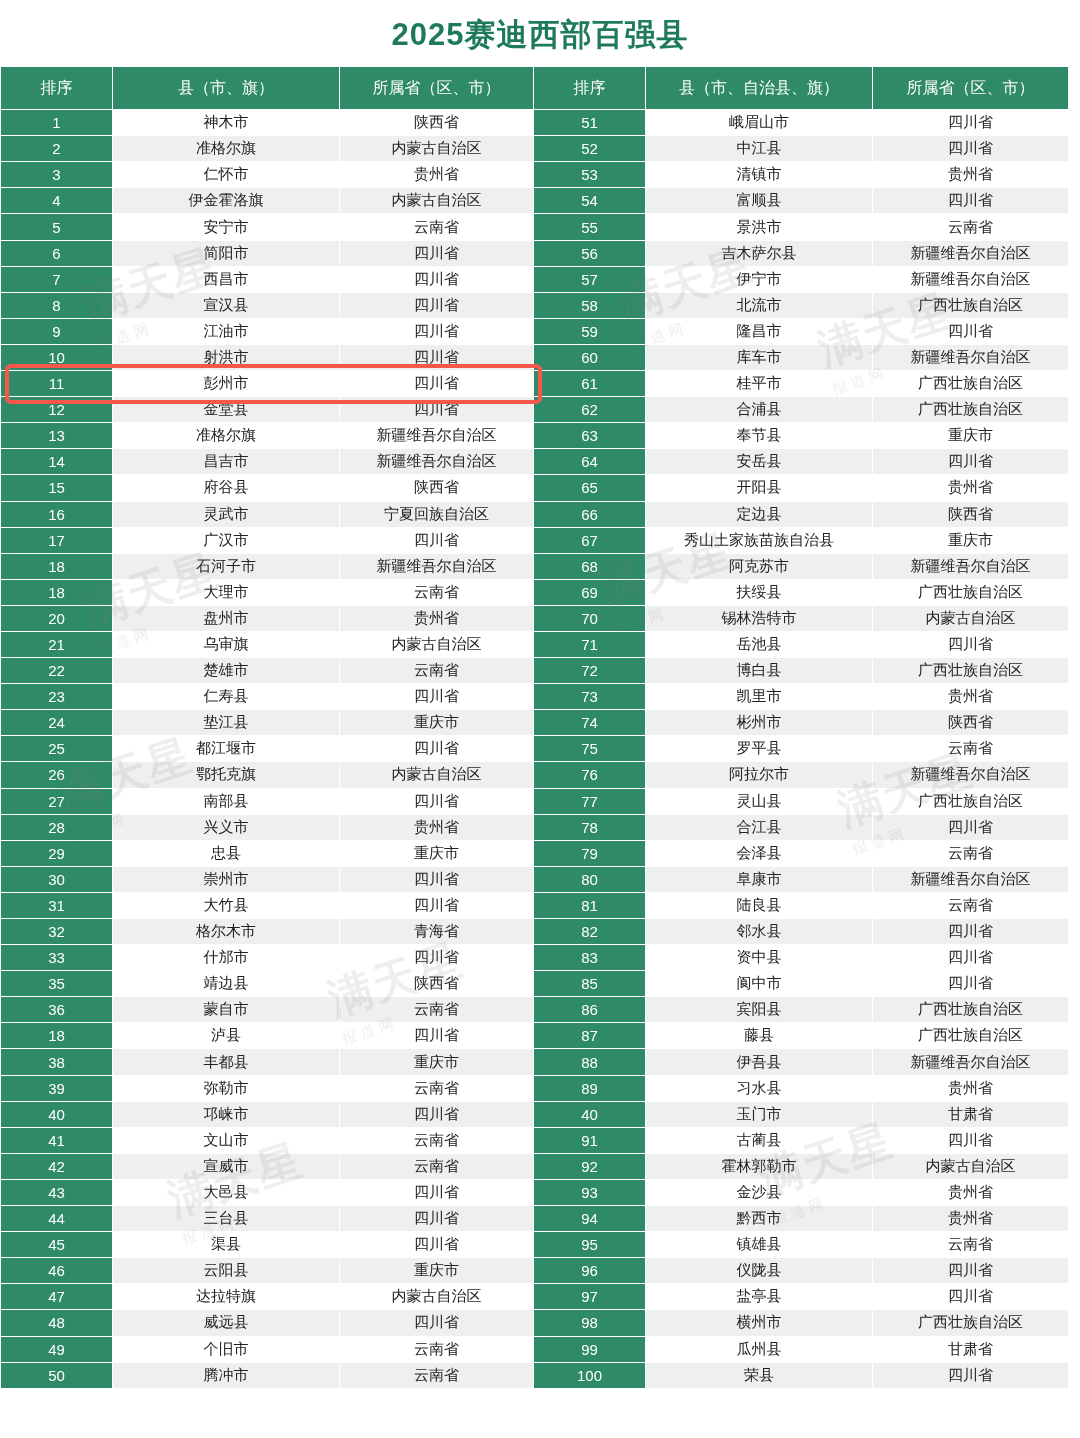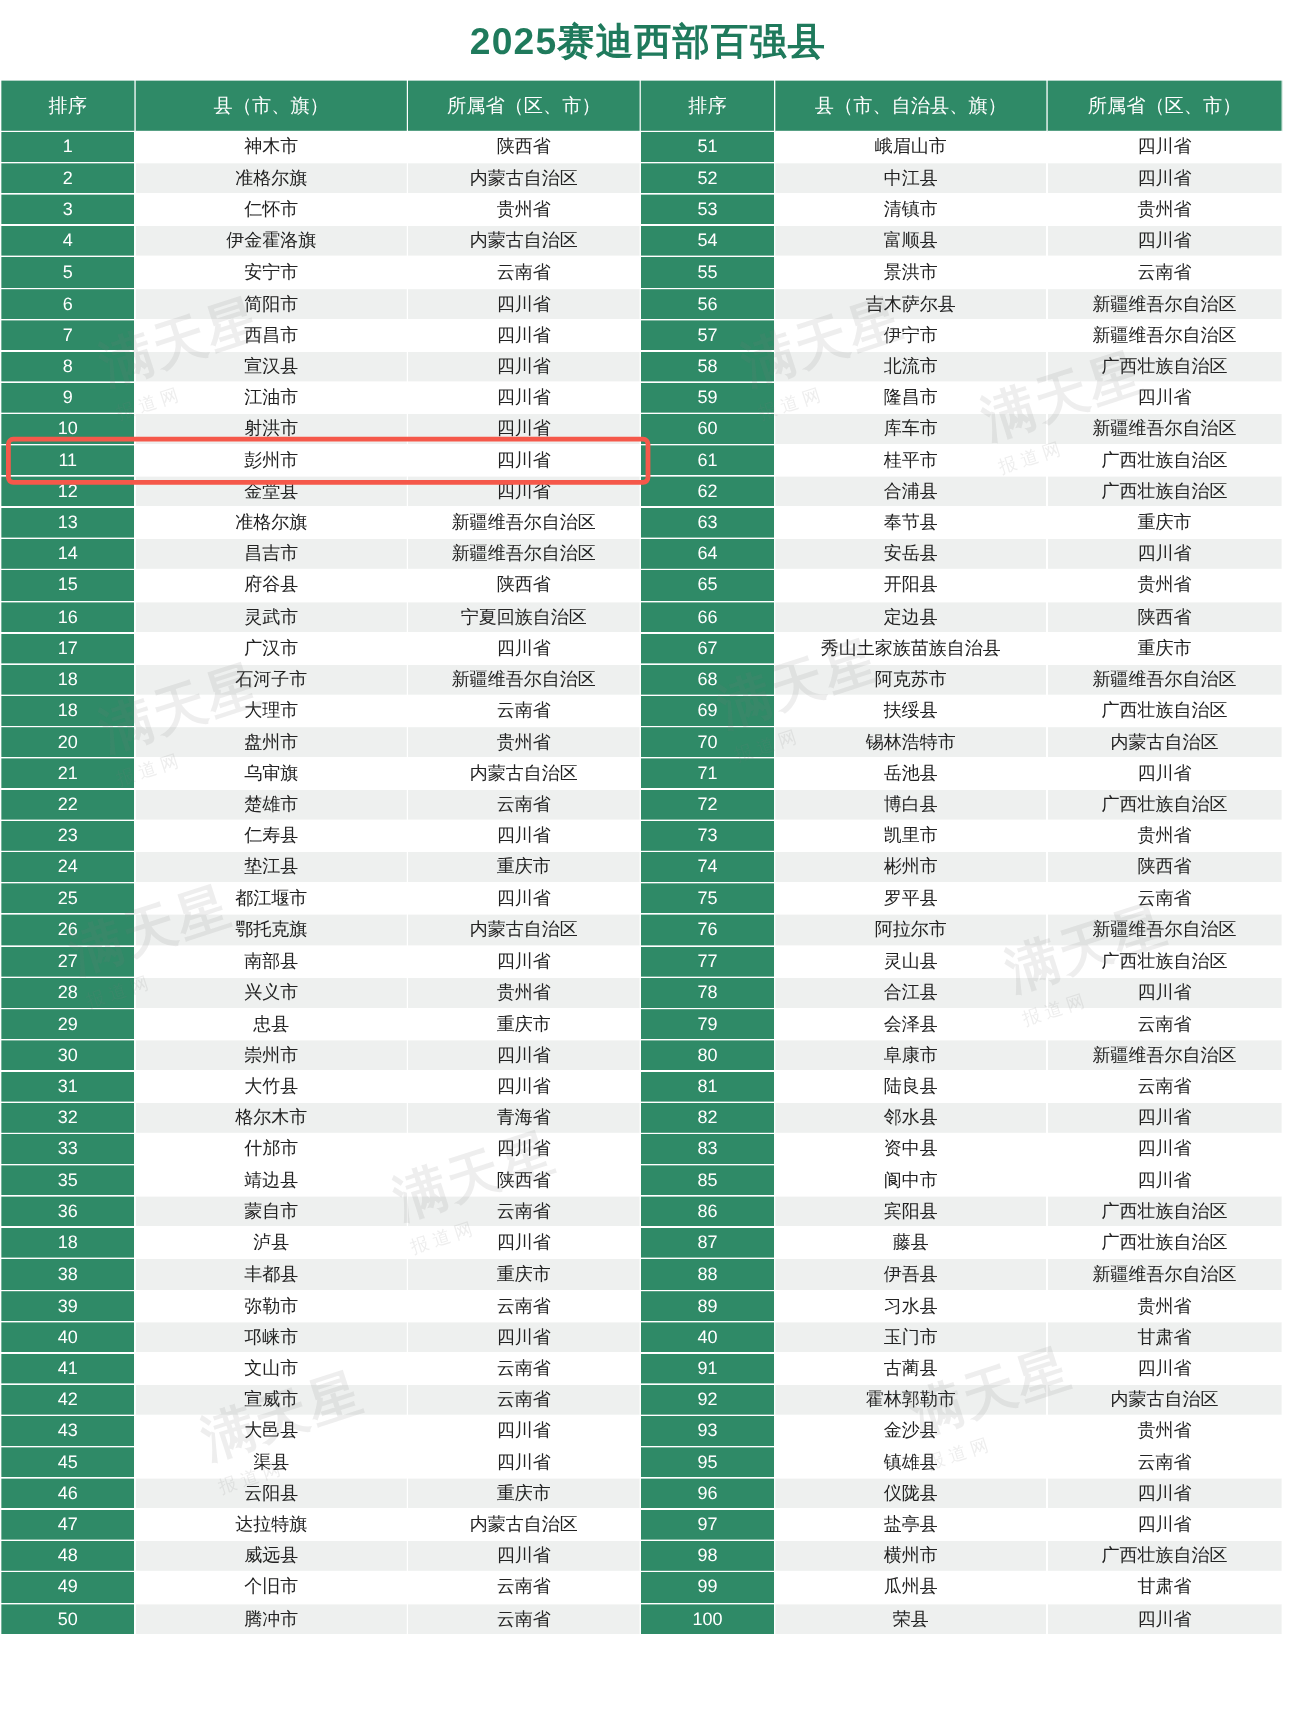--- a/index.html
+++ b/index.html
@@ -465,20 +465,28 @@
             <td class="prov">内蒙古自治区</td>
           </tr>
           <tr class="odd">
             <td class="rank">43</td>
             <td class="name">大邑县</td>
             <td class="prov">四川省</td>
             <td class="rank">93</td>
             <td class="name">金沙县</td>
             <td class="prov">贵州省</td>
           </tr>
+          <tr class="even">
+            <td class="rank">44</td>
+            <td class="name">三台县</td>
+            <td class="prov">四川省</td>
+            <td class="rank">94</td>
+            <td class="name">黔西市</td>
+            <td class="prov">贵州省</td>
+          </tr>
           <tr class="odd">
             <td class="rank">45</td>
             <td class="name">渠县</td>
             <td class="prov">四川省</td>
             <td class="rank">95</td>
             <td class="name">镇雄县</td>
             <td class="prov">云南省</td>
           </tr>
           <tr class="even">
             <td class="rank">46</td>

